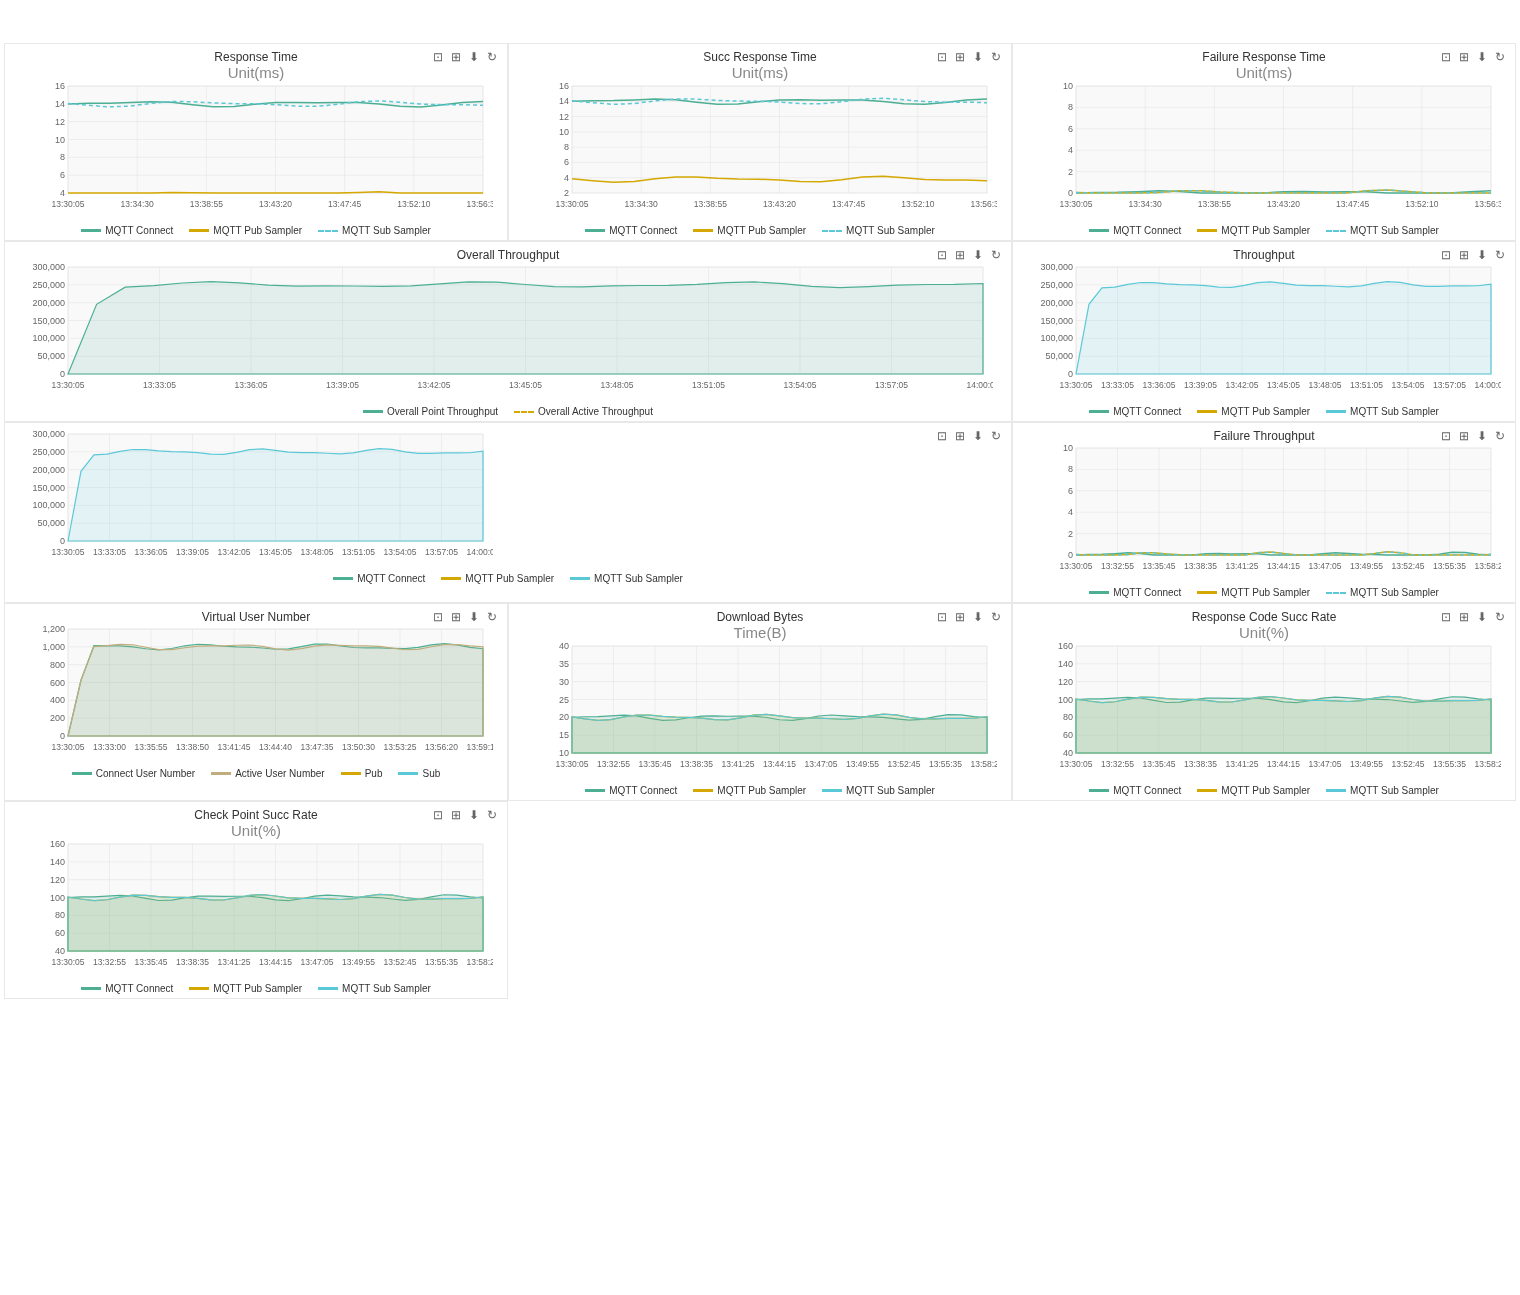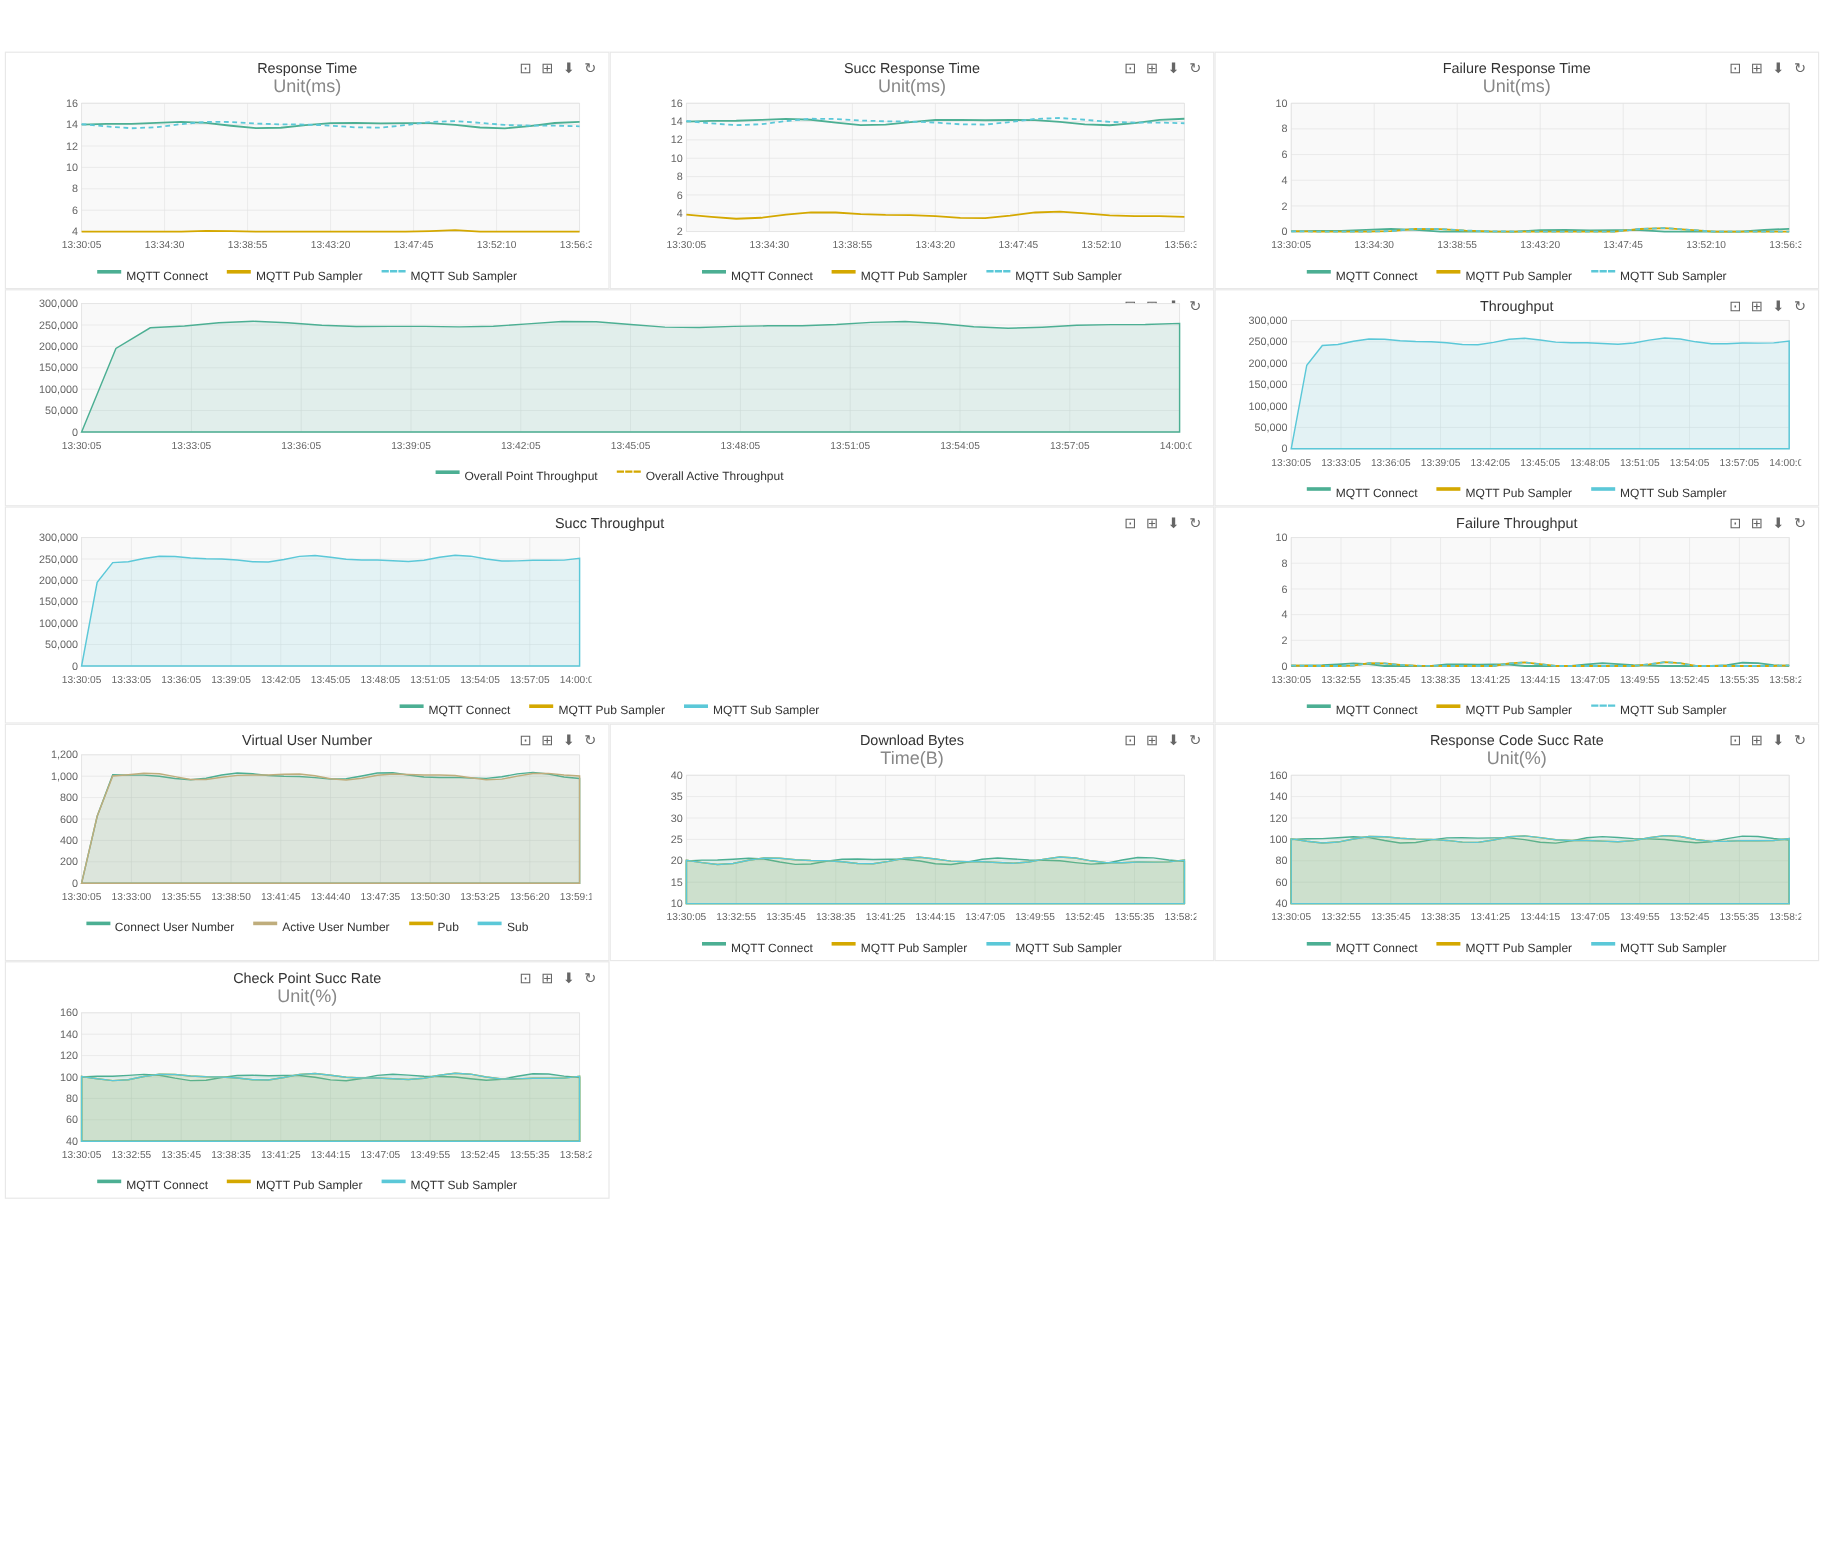--- a/index.html
+++ b/index.html
@@ -63,21 +63,21 @@
     }
     .legend {
       display: flex;
       justify-content: center;
       gap: 16px;
       margin-top: 4px;
       flex-wrap: wrap;
     }
     .legend-item {
       display: flex;
-      align-items: flex-start;
+      align-items: center;
       gap: 4px;
       font-size: 10px;
       color: #333;
     }
     .legend-line {
       width: 20px;
       height: 3px;
       display: inline-block;
     }
     .legend-line.dashed {
@@ -265,20 +265,21 @@
           <span class="legend-line" style="background-color: rgb(212, 168, 0); color: rgb(212, 168, 0);"></span>
           <span>MQTT Pub Sampler</span>
         </div>
         <div class="legend-item">
           <span class="legend-line dashed" style="background-color: transparent; color: rgb(91, 200, 216); border-top: 2px dashed rgb(91, 200, 216); height: 0px; display: inline-block; width: 20px;"></span>
           <span>MQTT Sub Sampler</span>
         </div>
       </div>
     </div>
     <div class="chart-cell span2">
+      <div class="chart-title">Overall Throughput</div>
       <div class="chart-icons">
         <span class="chart-icon">⊡</span>
         <span class="chart-icon">⊞</span>
         <span class="chart-icon">⬇</span>
         <span class="chart-icon">↻</span>
       </div>
       <div class="chart-area">
         <svg width="980" height="140" xmlns="http://www.w3.org/2000/svg">
           <rect x="55" y="5" width="915" height="107" fill="#f9f9f9" stroke="#e0e0e0" stroke-width="0.5"></rect>
           <line x1="55" y1="5" x2="970" y2="5" stroke="#e0e0e0" stroke-width="0.5"></line>
@@ -390,21 +391,20 @@
           <span class="legend-line" style="background-color: rgb(212, 168, 0); color: rgb(212, 168, 0);"></span>
           <span>MQTT Pub Sampler</span>
         </div>
         <div class="legend-item">
           <span class="legend-line" style="background-color: rgb(91, 200, 216); color: rgb(91, 200, 216);"></span>
           <span>MQTT Sub Sampler</span>
         </div>
       </div>
     </div>
     <div class="chart-cell span2">
-      <div class="chart-title">Succ Throughput</div>
       <div class="chart-icons">
         <span class="chart-icon">⊡</span>
         <span class="chart-icon">⊞</span>
         <span class="chart-icon">⬇</span>
         <span class="chart-icon">↻</span>
       </div>
       <div class="chart-area">
         <svg width="480" height="140" xmlns="http://www.w3.org/2000/svg">
           <rect x="55" y="5" width="415" height="107" fill="#f9f9f9" stroke="#e0e0e0" stroke-width="0.5"></rect>
           <line x1="55" y1="5" x2="470" y2="5" stroke="#e0e0e0" stroke-width="0.5"></line>

